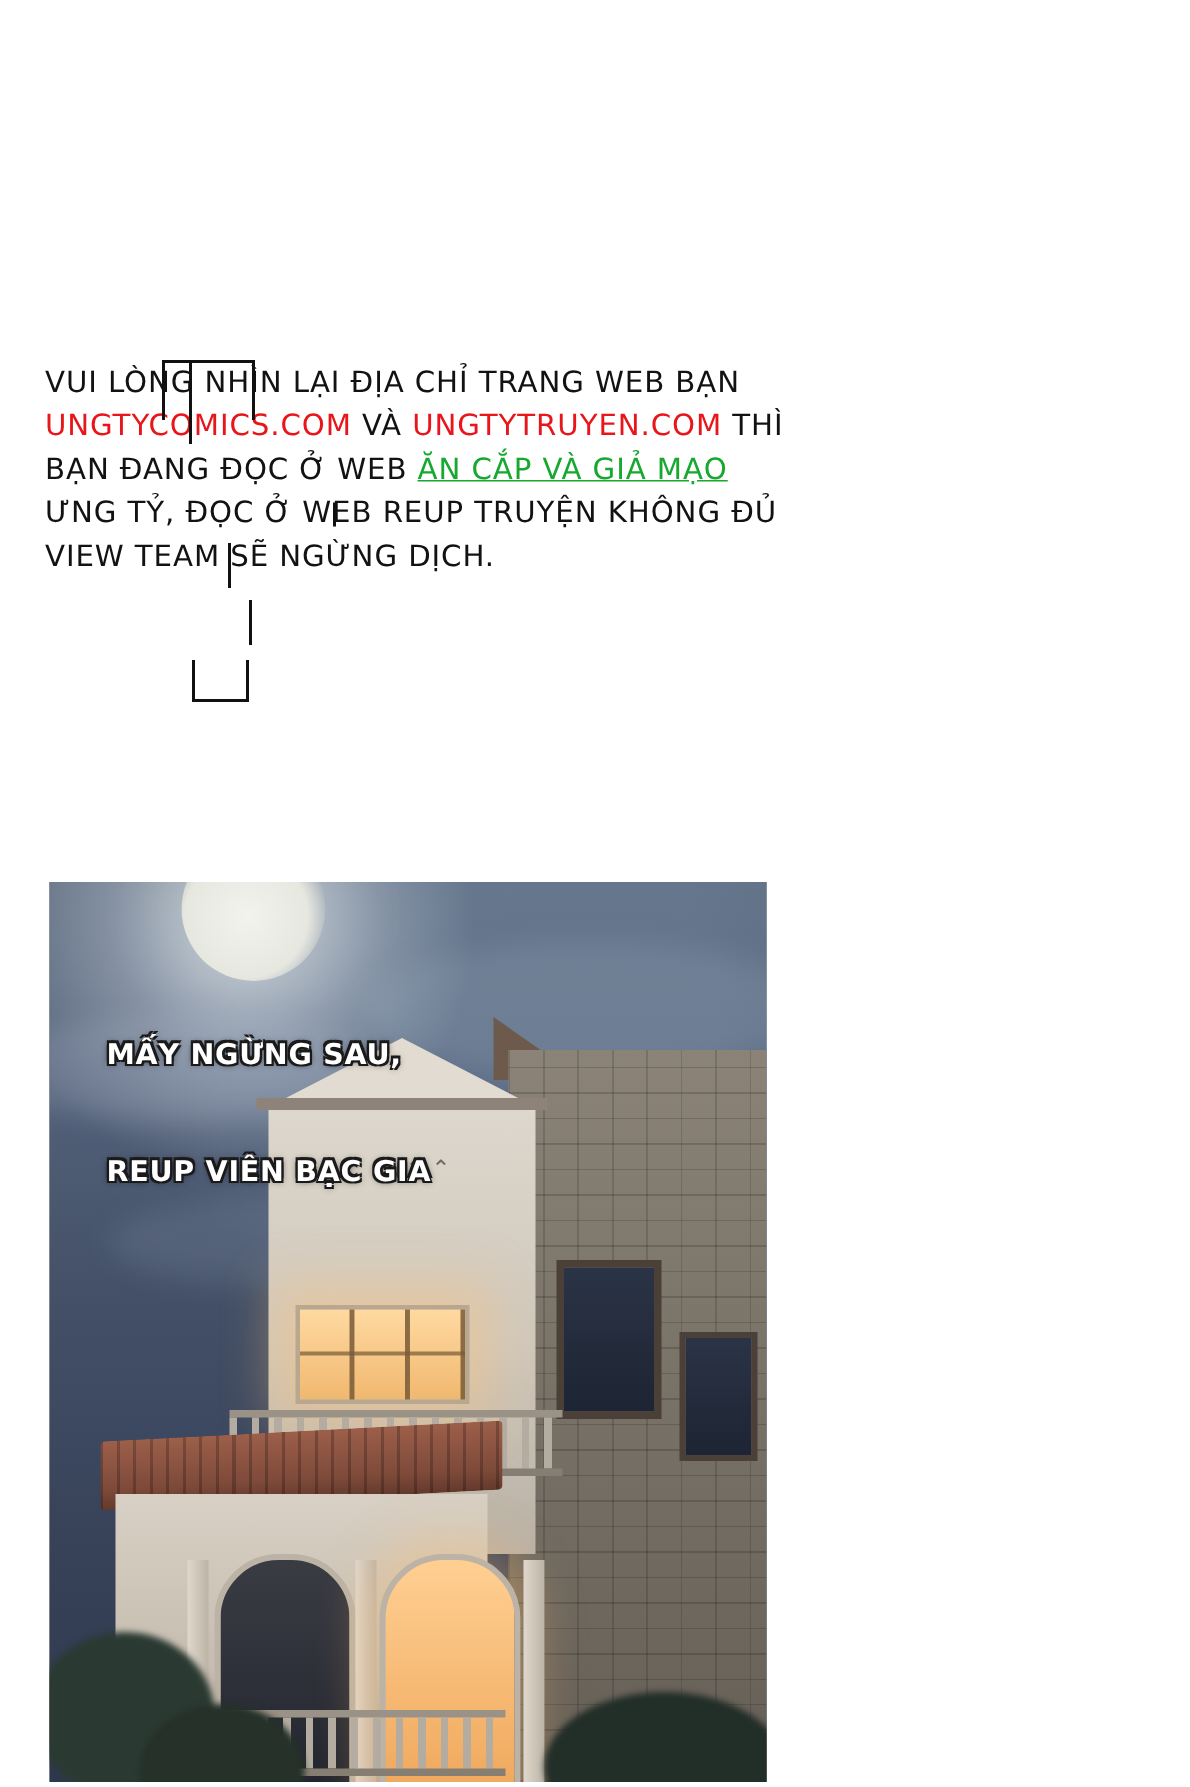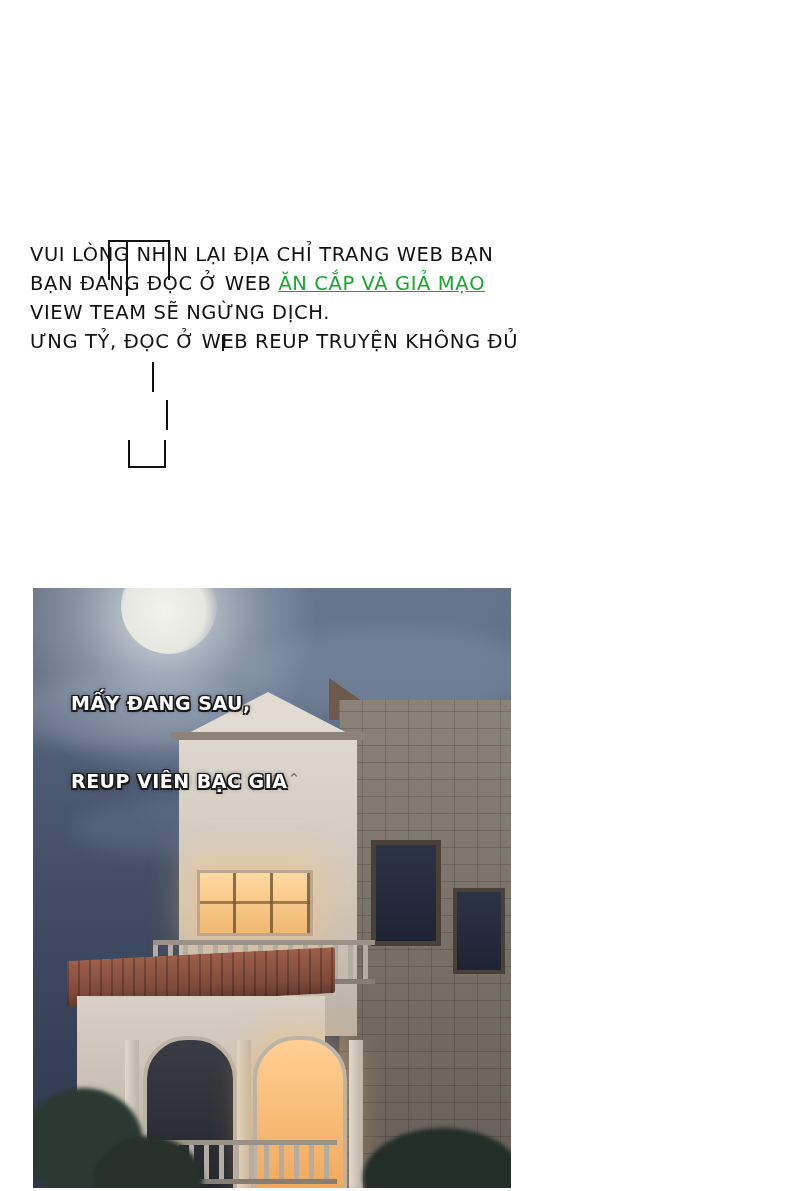--- a/index.html
+++ b/index.html
@@ -272,27 +272,30 @@
   }
 </style>
 </head>
 <body>
 
 <div class="notice">
   <div class="notice-line">
     <span>VUI LÒNG NHÌN LẠI ĐỊA CHỈ TRANG WEB BẠN</span>
   </div>
   <div class="notice-line">
+    <span class="red">UNGTYCOMICS.COM</span><span> VÀ </span><span class="red">UNGTYTRUYEN.COM</span><span> THÌ</span>
+  </div>
+  <div class="notice-line">
     <span>BẠN ĐANG ĐỌC Ở WEB </span><span class="green">ĂN CẮP VÀ GIẢ MẠO</span>
   </div>
   <div class="notice-line">
+    <span>ƯNG TỶ, ĐỌC Ở WEB REUP TRUYỆN KHÔNG ĐỦ</span>
+  </div>
+  <div class="notice-line">
     <span>VIEW TEAM SẼ NGỪNG DỊCH.</span>
-  </div>
-  <div class="notice-line">
-    <span>ƯNG TỶ, ĐỌC Ở WEB REUP TRUYỆN KHÔNG ĐỦ</span>
   </div>
 
   <div class="caret caret-top"></div>
   <div class="caret-stem stem-a"></div>
   <div class="caret-stem stem-e"></div>
   <div class="caret-stem stem-b"></div>
   <div class="caret-stem stem-c"></div>
   <div class="caret caret-bottom"></div>
 </div>
 
@@ -335,16 +338,16 @@
     <div class="rail-bar rail-top"></div>
     <div class="balusters"></div>
     <div class="rail-bar rail-bot"></div>
   </div>
 
   <div class="bush b1"></div>
   <div class="bush b2"></div>
   <div class="bush b3"></div>
 
   <div class="caption">
-    <div>MẤY ĐANG SAU,</div>
+    <div>MẤY NGỪNG SAU,</div>
     <div>REUP VIÊN BẠC GIA</div>
   </div>
 </div>
 
 </body></html>

